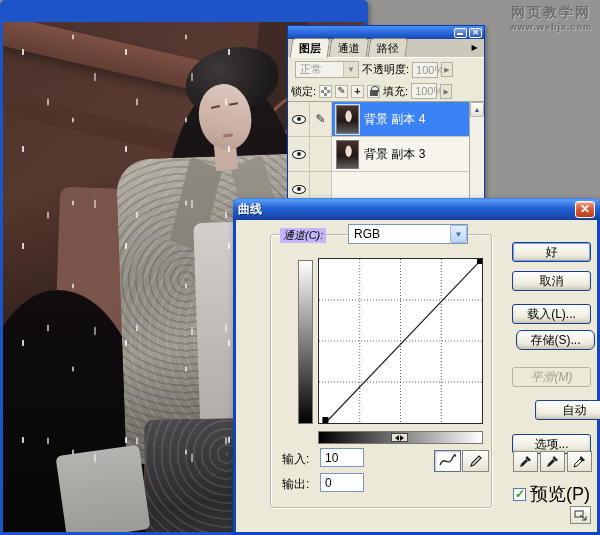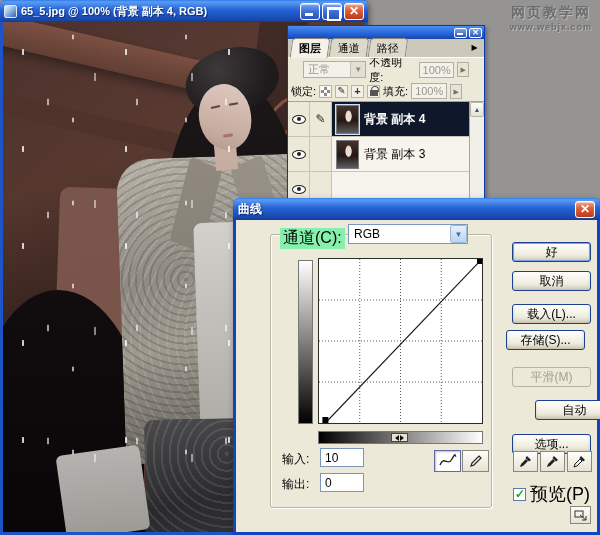--- a/index.html
+++ b/index.html
@@ -118,47 +118,47 @@
   .tab {
     font-size:11px; padding:2px 7px 1px; margin-right:1px; cursor:pointer;
     border:1px solid #8a887a; border-bottom:none; border-radius:4px 4px 0 0;
     background:#ddd9ca; transform:skewX(-8deg);
   }
   .tab > span { display:inline-block; transform:skewX(8deg); }
   .tab.active { background:#f4f2e8; font-weight:bold; position:relative; top:1px; padding-bottom:2px; }
   .panel-menu-btn { position:absolute; right:3px; bottom:3px; width:13px; height:12px; cursor:pointer;
     font-size:8px; line-height:12px; text-align:center; color:#000; }
   .panel-menu-btn::after { content:"▶"; }
-  .ctrl-row1 { height:23px; display:flex; align-items:center; padding:0 15px; gap:3px; }
+  .ctrl-row1 { height:23px; display:flex; align-items:center; padding:0 7px; gap:3px; }
   .blend-select {
     width:64px; height:17px; border:1px solid #b2afa2; background:#f2f1ea; color:#9a988c;
     display:flex; align-items:center; justify-content:space-between; padding-left:4px; font-size:11px; cursor:pointer;
   }
   .dd-arrow { width:15px; height:15px; background:#e3e0d2; border-left:1px solid #c6c3b4;
     font-size:8px; line-height:15px; text-align:center; color:#8a887c; }
   .dd-arrow::after { content:"▼"; }
   .dim-label { font-size:11px; color:#000; }
-  .val-box { width:36px; height:16px; border:1px solid #b2afa2; background:#f2f1ea; color:#9a988c;
+  .val-box { width:26px; height:16px; border:1px solid #b2afa2; background:#f2f1ea; color:#9a988c;
     font-size:11px; line-height:14px; padding-left:3px; }
   .spin-btn { width:12px; height:15px; border:1px solid #b2afa2; background:#e8e5d6; cursor:pointer;
     font-size:7px; line-height:13px; text-align:center; color:#77756a; }
   .spin-btn::after { content:"▶"; }
   .ctrl-row2 { height:20px; display:flex; align-items:center; padding:0 3px; gap:3px; }
   .lock-ico { width:13px; height:13px; border:1px solid #b8b5a6; background:#f4f2e8; display:flex; align-items:center; justify-content:center; cursor:pointer; }
   .ico-checker { width:9px; height:9px; background:conic-gradient(#8a8a8a 25%,#fff 0 50%,#8a8a8a 0 75%,#fff 0); background-size:6px 6px; }
   .ico-brush { font-size:10px; line-height:10px; color:#333; }
   .ico-brush::after { content:"✎"; }
   .ico-move { font-size:11px; font-weight:bold; line-height:10px; color:#333; }
   .ico-move::after { content:"+"; }
   .ico-lock { width:8px; height:6px; background:#555; position:relative; margin-top:3px; }
   .ico-lock::before { content:""; position:absolute; left:1px; top:-4px; width:6px; height:5px;
     border:1.5px solid #555; border-bottom:none; border-radius:4px 4px 0 0; }
   .layers-list { position:relative; background:#f6f4ec; border-top:1px solid #a7a493; height:105px; }
   .layer-row { height:35px; display:flex; align-items:stretch; border-bottom:1px solid #c9c5b6; margin-right:15px; cursor:pointer; background:#f6f4ec; }
-  .layer-row.selected .name-area { background:#0f172a; color:#fff;font-weight:bold; }
+  .layer-row.selected .name-area { background:#3b82f6; color:#fff; }
   .eye-cell,.link-cell { width:22px; border-right:1px solid #c9c5b6; display:flex; align-items:center; justify-content:center; flex:0 0 22px; cursor:pointer; background:#ece9d8; }
   .eye { width:14px; height:9px; border:1px solid #222; border-radius:50%; background:#fff; position:relative; }
   .eye::after { content:""; position:absolute; left:4px; top:1.5px; width:4px; height:4px; border-radius:50%; background:#222; }
   .brush-glyph { font-size:12px; color:#222; }
   .brush-glyph::after { content:"✎"; }
   .name-area { flex:1; display:flex; align-items:center; gap:5px; padding-left:4px; }
   .thumb { width:23px; height:29px; border:1px solid #7a7a7a; flex:0 0 23px;
     background-image:radial-gradient(5px 9px at 55% 38%, #e9ddd4 55%, transparent 70%),
       linear-gradient(180deg,#46322a 0%,#241813 55%,#5c5c5e 100%); }
   .layer-row.selected .thumb { outline:1px solid #cfe0ff; }
@@ -176,21 +176,21 @@
   }
   .dlg-titlebar {
     height:22px; margin:0 -3px; display:flex; align-items:center; padding:0 5px;
     border-radius:6px 6px 0 0;
     background:linear-gradient(180deg,#2f7bea 0%,#5a9cf4 8%,#2563d8 45%,#1746ab 92%,#123a90 100%);
   }
   .dlg-title { flex:1; color:#fff; font-size:12px; font-weight:bold; text-shadow:1px 1px 1px #0c2c6e; }
   .dlg-body { position:relative; height:312px; }
   .group-box { position:absolute; left:34px; top:14px; width:222px; height:274px;
     border:1px solid #b9b6a8; border-radius:3px; box-shadow:inset 1px 1px 0 #fff, 1px 1px 0 #fff; }
-  .channel-label { position:absolute; left:44px; top:8px; background:#86efac; padding:0 3px; font-size:16px; }
+  .channel-label { position:absolute; left:44px; top:8px; background:#c4b5fd; padding:0 3px; font-size:11px;font-style:italic; }
   .channel-select {
     position:absolute; left:112px; top:4px; width:120px; height:20px;
     border:1px solid #7a96bd; background:#fff; display:flex; align-items:center; justify-content:space-between;
     padding-left:5px; font-size:12px; cursor:pointer;
   }
   .xp-dd-btn { width:17px; height:18px; border:1px solid #9cb8d8; border-radius:2px;
     background:linear-gradient(180deg,#e6f0fb,#bcd4f0); font-size:8px; line-height:17px; text-align:center; color:#3a6ea5; }
   .xp-dd-btn::after { content:"▼"; }
   .vbar { position:absolute; left:62px; top:40px; width:15px; height:164px;
     background:linear-gradient(180deg,#fff,#000); border:1px solid #777; }
@@ -208,48 +208,39 @@
   .tool-btn { position:absolute; width:27px; height:22px; border:1px solid #8a887a;
     background:linear-gradient(#fdfdfb,#e6e3d4); display:flex; align-items:center; justify-content:center; cursor:pointer; }
   .tool-btn.pressed { background:#fff; border-color:#5a6d9e; box-shadow:inset 1px 1px 2px rgba(0,0,0,.25); }
   .btn {
     position:absolute; width:79px; height:20px; border:1px solid #1b3f91; border-radius:3px;
     background:linear-gradient(180deg,#fefefe 0%,#f1efe2 60%,#dcd8c8 100%);
     font-size:12px; text-align:center; line-height:18px; cursor:pointer;
     box-shadow:inset 0 -2px 3px rgba(180,175,150,.5);
   }
   .btn.default { box-shadow:inset 0 0 0 1px #7da2e8, inset 0 -2px 3px rgba(180,175,150,.5); }
-  .btn.disabled { color:#a19f93; border-color:#b5b2a5; background:#ece9d8; box-shadow:none; cursor:default; }
+  .btn.disabled { color:#a19f93; border-color:#b5b2a5; background:#ece9d8; box-shadow:none; cursor:default;font-style:italic; }
   .dropper { position:absolute; width:25px; height:21px; border:1px solid #8a887a;
     background:linear-gradient(#fdfdfb,#e6e3d4); display:flex; align-items:center; justify-content:center; cursor:pointer; }
   .preview-wrap { position:absolute; left:277px; top:262px; display:flex; align-items:center; gap:4px; cursor:pointer; }
   .checkbox { width:13px; height:13px; border:1px solid #5a7aa8; background:#fff; position:relative; }
   .checkbox.checked::after { content:"✓"; position:absolute; left:1px; top:-2px; font-size:12px; font-weight:bold; color:#21a121; }
   .preview-label { font-size:18px; }
   .grip-btn { position:absolute; left:334px; top:286px; width:21px; height:18px; border:1px solid #8a887a;
     background:linear-gradient(#fdfdfb,#e6e3d4); display:flex; align-items:center; justify-content:center; cursor:pointer; }
 </style>
 </head>
 <body>
 
 <div class="watermark">
   <div class="wm1">网页教学网</div>
   <div class="wm2">www.webjx.com</div>
 </div>
 
 <div class="image-window">
-  <div class="titlebar">
-    <div class="doc-icon"></div>
-    <div class="title-text">65_5.jpg @ 100% (背景 副本 4, RGB)</div>
-    <div class="win-btns">
-      <div class="xp-btn min"></div>
-      <div class="xp-btn max"></div>
-      <div class="xp-btn close"></div>
-    </div>
-  </div>
   <div class="canvas">
     <div class="beam-a"></div>
     <div class="beam-b"></div>
     <div class="post"></div>
     <div class="scribble1"></div>
     <div class="scribble2"></div>
     <div class="wall-pink"></div>
     <div class="silhouette"></div>
     <div class="hair"></div>
     <div class="strand"></div>
@@ -394,21 +385,21 @@
     </div>
     <div class="tool-btn" style="left:226px; top:230px;">
       <svg width="14" height="14" viewBox="0 0 14 14">
         <path d="M2 12 L3 9 L10 2 L12 4 L5 11 Z" fill="none" stroke="#222" stroke-width="1.2"></path>
       </svg>
     </div>
 
     <div class="btn default" style="left:276px; top:22px;">好</div>
     <div class="btn" style="left:276px; top:84px;">载入(L)...</div>
     <div class="btn" style="left:276px; top:51px;">取消</div>
-    <div class="btn" style="left:270px; top:110px;">存储(S)...</div>
+    <div class="btn" style="left:280px; top:110px;border-radius:6px;">存储(S)...</div>
     <div class="btn disabled" style="left:276px; top:147px;">平滑(M)</div>
     <div class="btn" style="left:276px; top:180px;margin-left:23px;">自动</div>
     <div class="btn" style="left:276px; top:214px;">选项...</div>
 
     <div class="dropper" style="left:277px; top:231px;">
       <svg width="13" height="13" viewBox="0 0 13 13">
         <path d="M1 12 L2 9 L7 4 L9 6 L4 11 Z" fill="#222"></path>
           <path d="M8 1 L12 5 L10 6.5 L6.5 3 Z" fill="#222"></path>
       </svg>
     </div>

